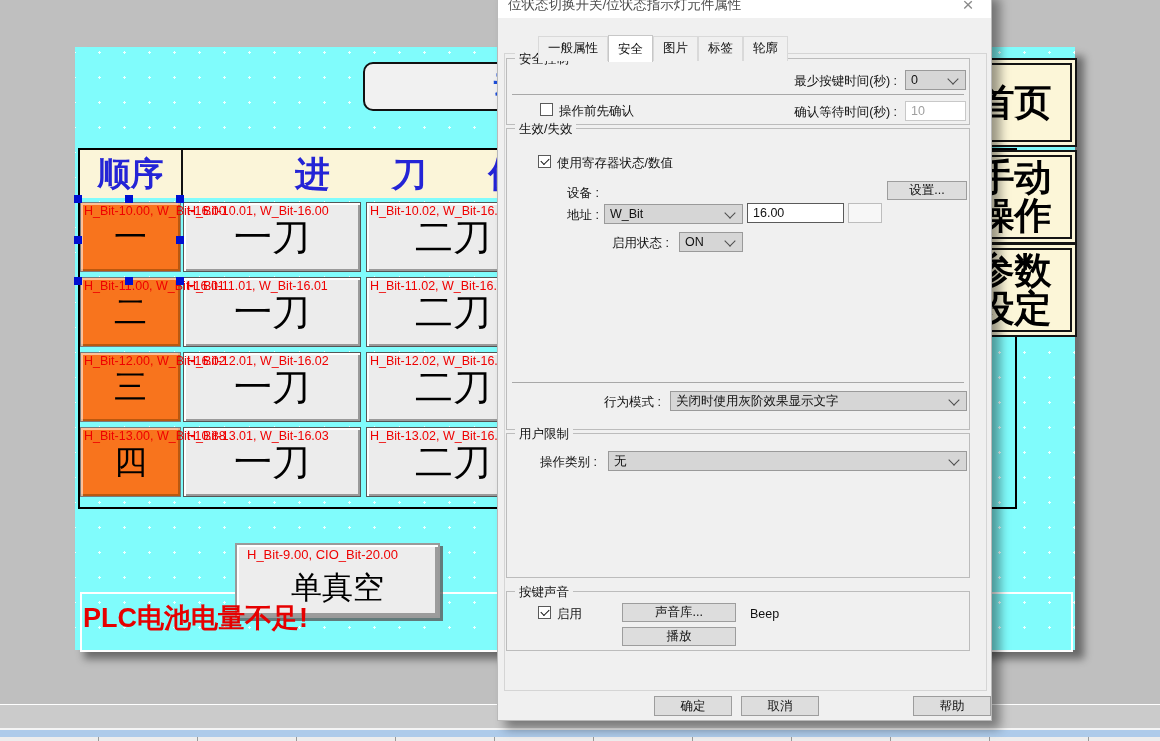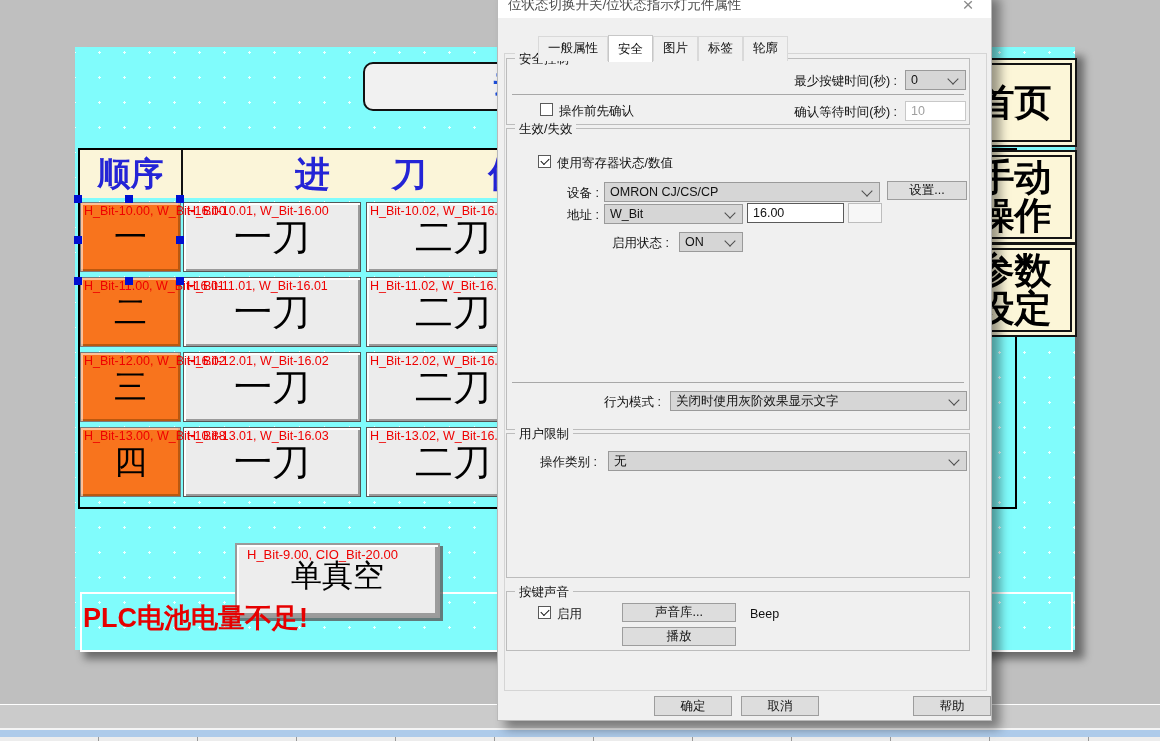--- a/index.html
+++ b/index.html
@@ -31,21 +31,21 @@
        font-size:33px;color:#000;}
   .cseq .addr{z-index:4;}
   .ck1{margin-left:2px;width:176px;}
   .ck2{margin-left:5px;width:172px;}
   .btn3d{background:#ececec;border:1px solid #555;
        box-shadow:inset 2px 2px 0 #fff,inset -2px -2px 0 #9a9a9a;font-size:38px;color:#000;}
   .handle{position:absolute;width:8px;height:8px;background:#000fd0;z-index:6;}
   .white-rect{position:absolute;left:5px;top:545px;width:989px;height:56px;border:2px solid #fff;}
   .vacuum{position:absolute;left:160px;top:496px;width:205px;height:75px;background:#ededed;
        border:2px solid #9a9a9a;box-shadow:inset 2px 2px 0 #fff,inset -3px -3px 0 #9c9c9c,3px 3px 0 rgba(90,90,90,.8);
-       display:flex;align-items:flex-end;justify-content:center;font-size:31px;color:#000;padding-bottom:19px;box-sizing:border-box;}
+       display:flex;align-items:flex-end;justify-content:center;font-size:31px;color:#000;padding-bottom:7px;box-sizing:border-box;}
   .vacuum .addr{position:absolute;top:2px;left:10px;font-size:13px;color:#ef0000;white-space:nowrap;}
   .plc-warn{position:absolute;left:8px;top:553px;font-size:27px;font-weight:700;color:#e60000;white-space:nowrap;}
   .navbtn{position:absolute;left:877px;width:121px;background:#fcf6d8;border:2px solid #141414;
        box-shadow:inset 0 0 0 3px #fcf6d8,inset 0 0 0 5px #141414;
        display:flex;flex-direction:column;align-items:center;justify-content:center;
        font-size:37px;font-weight:600;color:#000;line-height:38px;}
   .nav-home{top:11px;height:85px;}
   .nav-manual{top:103px;height:90px;}
   .nav-param{top:196px;height:90px;}
 
@@ -239,24 +239,20 @@
         <span>10</span>
       </div>
     </div>
 
     <div class="group" style="left:8px;top:137px;width:462px;height:300px">
       <span class="glabel">生效/失效</span>
       <span class="cb checked" style="left:31px;top:26px"></span>
       <span class="rowlbl" style="left:50px;top:26px">使用寄存器状态/数值</span>
 
       <span class="rowlbl" style="left:60px;top:56px">设备 :</span>
-      <div class="combo" style="left:97px;top:53px;width:276px">
-        <span class="val">OMRON CJ/CS/CP</span>
-        <span class="chev"></span>
-      </div>
       <div class="winbtn" style="left:380px;top:52px;width:80px;height:19px">
         <span>设置...</span>
       </div>
 
       <span class="rowlbl" style="left:60px;top:78px">地址 :</span>
       <div class="combo" style="left:97px;top:75px;width:139px">
         <span class="val">W_Bit</span>
         <span class="chev"></span>
       </div>
       <div class="tinput" style="left:240px;top:74px;width:97px">

